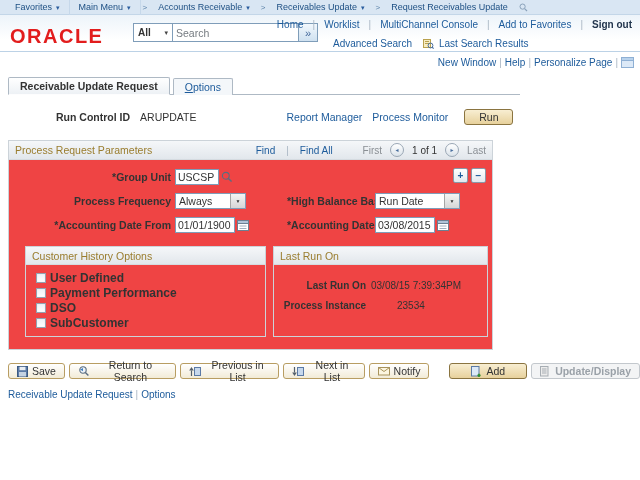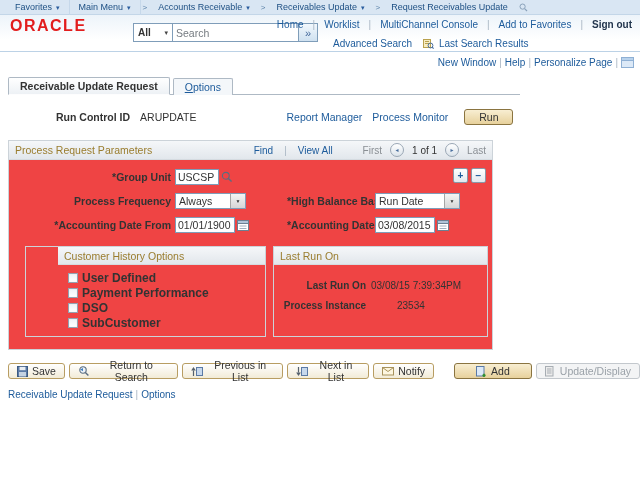--- a/index.html
+++ b/index.html
@@ -16,21 +16,21 @@
   .crumbbar{height:14px;background:#d9e6f3;border-bottom:1px solid #c3d6e8;
     display:flex;align-items:center;font-size:9px;color:#1d4f83;padding-left:6px;}
   .crumb{display:inline-flex;align-items:center;padding:0 9px;cursor:pointer;height:24px;}
   .crumb.menu{border-right:1px solid #c6d8ea;}
   .caret{font-size:7px;margin-left:4px;color:#2a5d9e;line-height:1;}
   .gtsep{color:#5b82a8;font-size:8px;padding:0 2px;}
 
   
   .header{height:36px;background:linear-gradient(#edf4fa,#ffffff 70%);
     border-bottom:1px solid #bcd2e6;position:relative;}
-  .logo{position:absolute;left:10px;top:2px;font-size:16px;font-weight:bold;
+  .logo{position:absolute;left:10px;top:10px;font-size:20px;font-weight:bold;
     color:#e21d1d;letter-spacing:1.5px;}
   .searchbar{position:absolute;left:133px;top:8px;display:flex;height:19px;}
   .scope{width:40px;box-sizing:border-box;border:1px solid #7f9db9;background:#fff;
     display:flex;align-items:center;justify-content:space-between;padding:0 4px;
     font-weight:bold;font-size:10px;cursor:pointer;}
   .scope .caret{color:#444;}
   .searchinput{width:126px;box-sizing:border-box;border:1px solid #7f9db9;border-left:none;
     font-size:10.5px;padding:0 3px;font-family:inherit;color:#333;height:19px;outline:none;}
   .searchinput::placeholder{color:#757b81;opacity:1;}
   .gobtn{width:19px;box-sizing:border-box;border:1px solid #7f9db9;border-left:none;
@@ -59,21 +59,21 @@
   
   .runrow{margin:13px 0 0 56px;display:flex;align-items:center;height:18px;}
   .runrow .val{margin-left:10px;}
   .runrow .rm{margin-left:90px;}
   .runrow .pm{margin-left:10px;}
   .btn{display:inline-flex;align-items:center;gap:4px;border:1px solid #b89d62;
     border-radius:3px;background:linear-gradient(#ffffff,#f2ebd7);
     padding:1px 8px;font-size:10.5px;color:#333;height:16px;box-sizing:border-box;cursor:pointer;}
   .btn.tan{background:linear-gradient(#f8eed2,#e7d19c);border-color:#8a7440;
     padding:1px 14px;margin-left:16px;}
-  .btn.disabled{border-color:#c3c8cd;background:#f3f4f5;color:#9aa1a8;cursor:default;}
+  .btn.disabled{border-color:#c3c8cd;background:#f3f4f5;color:#9aa1a8;cursor:default;font-weight:bold;}
 
   
   .gbox{border:1px solid #ccd3d9;background:#ef4444;}
   .gbox.main{margin:14px 0 0 8px;width:483px;}
   .gbox-hd{background:linear-gradient(#f5f7f9,#e2e7ec);border-bottom:1px solid #d5dbe0;
     padding:2px 6px;display:flex;justify-content:space-between;align-items:center;
     font-size:10.5px;min-height:13px;}
   .gtitle{color:#9a7d2e;}
   .hd-right{display:flex;align-items:center;gap:8px;font-size:10px;}
   .muted{color:#8a8f94;}
@@ -96,21 +96,21 @@
   .sel{display:inline-flex;align-items:center;border:1px solid #7f9db9;background:#fff;
     height:16px;box-sizing:border-box;cursor:pointer;}
   .sel .t{padding:0 3px;}
   .sel .db{width:14px;height:14px;margin-right:0;background:linear-gradient(#f4f4f4,#d6d6d6);
     border-left:1px solid #a5a5a5;display:flex;align-items:center;justify-content:center;
     font-size:5px;color:#333;}
   .w48{width:48px;} .w62{width:62px;}
   .icn{display:inline-flex;align-items:center;justify-content:center;}
 
   .subboxes{display:flex;margin:12px 0 0 16px;gap:7px;align-items:stretch;}
-  .gbox.sub1{width:241px;box-sizing:border-box;padding-left:32px;}
+  .gbox.sub1{width:241px;box-sizing:border-box;}
   .gbox.sub2{width:215px;box-sizing:border-box;}
   .chks{padding:4px 0 7px 10px;}
   .chkrow{display:flex;align-items:center;margin-top:3px;height:12px;cursor:default;}
   .cb{width:10px;height:10px;box-sizing:border-box;border:1px solid #93a2b1;
     background:linear-gradient(#eef2f6,#ffffff);box-shadow:inset 0 0 1px #ccd5dd;
     margin-right:4px;cursor:pointer;}
   .cbl{font-weight:bold;font-size:12px;}
   .lrbd{padding:6px 0 8px;}
   .lrrow{display:flex;align-items:center;margin-top:9px;font-size:10px;}
   .lrl{width:92px;text-align:right;font-weight:bold;padding-right:5px;white-space:nowrap;}
@@ -225,21 +225,21 @@
   <span class="link pm">Process Monitor</span>
   <button class="btn tan">Run</button>
 </div>
 
 <div class="gbox main">
   <div class="gbox-hd">
     <span class="gtitle">Process Request Parameters</span>
     <span class="hd-right">
       <span class="link">Find</span>
       <span class="pipe">|</span>
-      <span class="link">View All</span>
+      <span class="link">Find All</span>
       <span style="width:14px;"></span>
       <span class="muted">First</span>
       <span class="pgbtn">◄</span>
       <span>1 of 1</span>
       <span class="pgbtn">►</span>
       <span class="muted">Last</span>
     </span>
   </div>
 
   <div class="gbox-bd">

